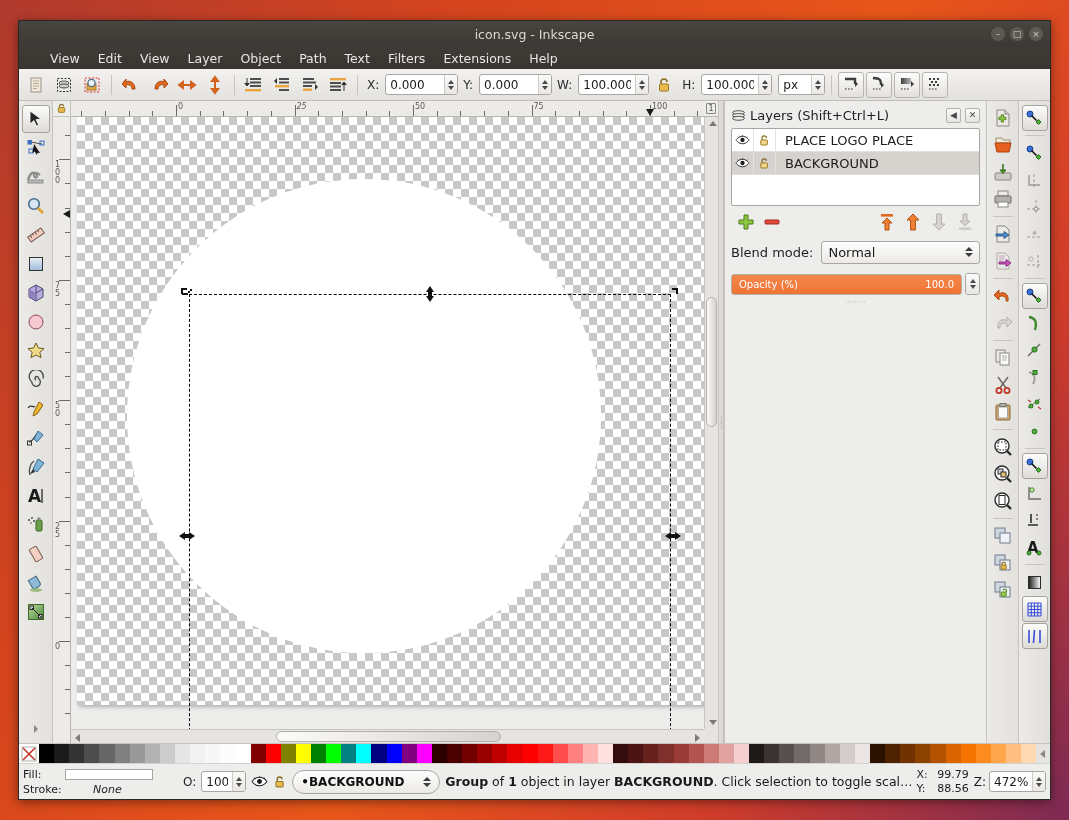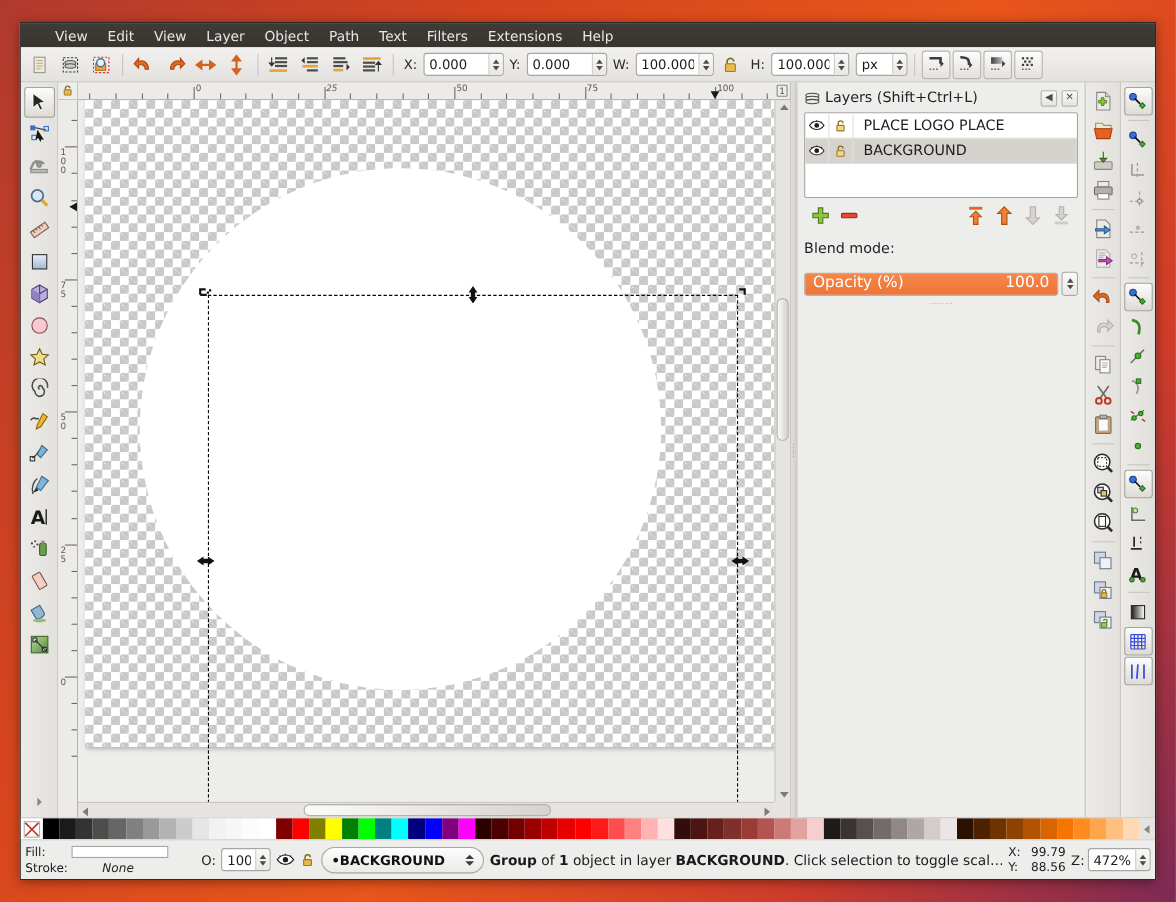--- a/index.html
+++ b/index.html
@@ -211,22 +211,22 @@
     font-size: 13px; color: #1b1b1b; position: relative;
   }
   .combo .arr { position: absolute; right: 6px; display:flex;flex-direction:column;gap:2px;}
   .combo .arr i { width:0;height:0;border-left:4px solid transparent;border-right:4px solid transparent;}
   .combo .arr i.up{border-bottom:4px solid #3c3c3c;}
   .combo .arr i.dn{border-top:4px solid #3c3c3c;}
   #opacityRow { display:flex; align-items:center; height: 26px; margin-top: 5px; flex:none;}
   #opacityBar {
     flex: 1; height: 21px; border: 1px solid #b3b0ab; border-radius: 3px;
     background: linear-gradient(to bottom,#f4874b,#ef7434);
-    display:flex; justify-content:space-between;
-    padding: 0 7px; color: #fff; font-size: 14px; position: relative; overflow:hidden;
+    display:flex; align-items:center; justify-content:space-between;
+    padding: 0 7px; color: #fff; font-size: 10px; position: relative; overflow:hidden;
   }
   #dockFooter { height: 10px; display:flex;align-items:center;justify-content:center;color:#9d9a95;font-size:7px; flex:none;}
   
   #cmdRight {
     width: 32px; flex: none; background: linear-gradient(to right,#eceae7,#e3e1dd);
     border-left: 1px solid #c7c4bf;
     display:flex;flex-direction:column;align-items:center;padding-top:4px;gap:1px;
   }
   #snapRight {
     width: 32px; flex: none; background: linear-gradient(to right,#eceae7,#e1dfdb);
@@ -263,20 +263,28 @@
   #zoomBox { display:flex;align-items:center;gap:3px; }
   
   .ico { display:block; }
 </style>
 </head>
 <body>
 
 <div id="root">
   <div id="window">
 
+    <div id="titlebar">
+      <span class="title">icon.svg - Inkscape</span>
+      <div class="win-btns">
+        <div class="win-btn">–</div>
+        <div class="win-btn">□</div>
+        <div class="win-btn close">×</div>
+      </div>
+    </div>
 
     <div id="menubar">
       <div class="mi">View</div>
       <div class="mi">Edit</div>
       <div class="mi">View</div>
       <div class="mi">Layer</div>
       <div class="mi">Object</div>
       <div class="mi">Path</div>
       <div class="mi">Text</div>
       <div class="mi">Filters</div>
@@ -833,20 +841,27 @@
           <span class="lbtn">
             <svg class="ico" width="20" height="20" viewBox="0 0 20 20">
                 <rect x="4" y="15.4" width="12" height="2.6" fill="#cfccc7"></rect>
                 <path d="M10 14l5-5h-3V2H8v7H5z" fill="#d7d4cf" stroke="#b4b1ac"></path>
               </svg>
           </span>
         </div>
 
         <div id="blendRow">
           <span class="lbl">Blend mode:</span>
+          <span class="combo">
+            <span>Normal</span>
+            <span class="arr">
+                <i class="up"></i>
+                <i class="dn"></i>
+              </span>
+          </span>
         </div>
 
         <div id="opacityRow">
           <span id="opacityBar">
             <span>Opacity (%)</span>
             <span>100.0</span>
           </span>
           <span class="spin" style="margin-left:3px;height:22px">
             <span class="arrows" style="border-left:0">
                 <i class="up"></i>

